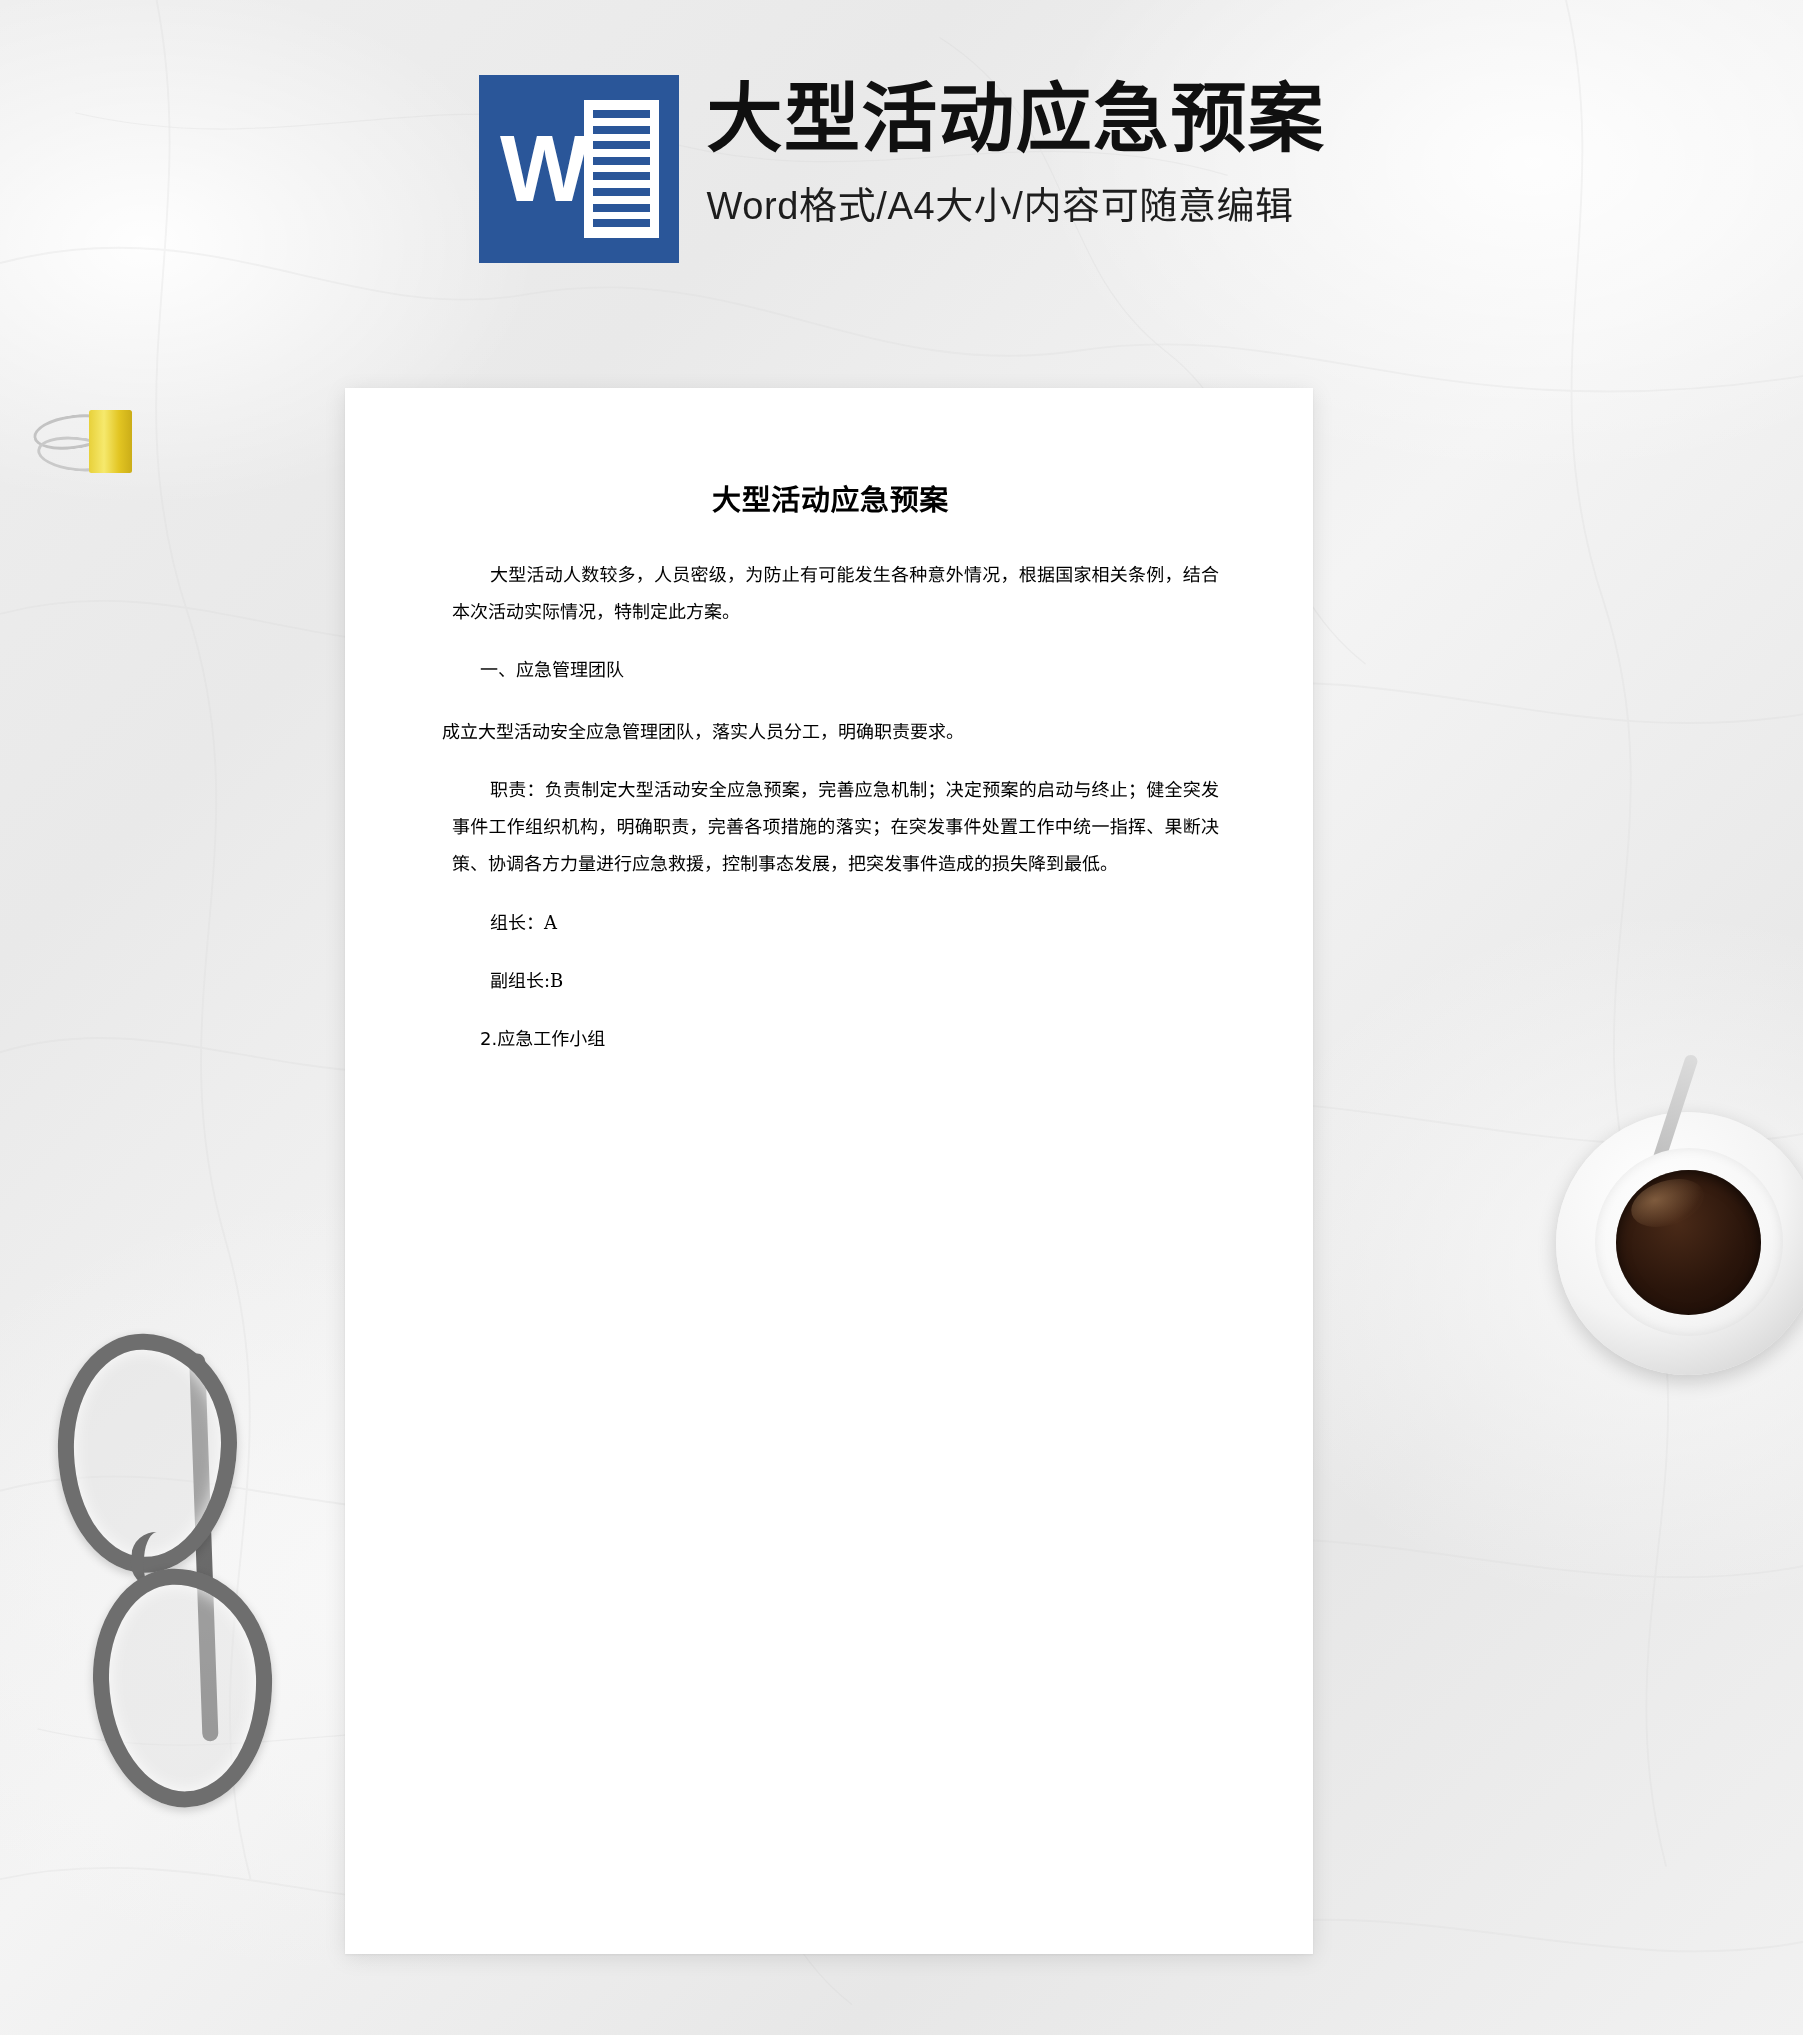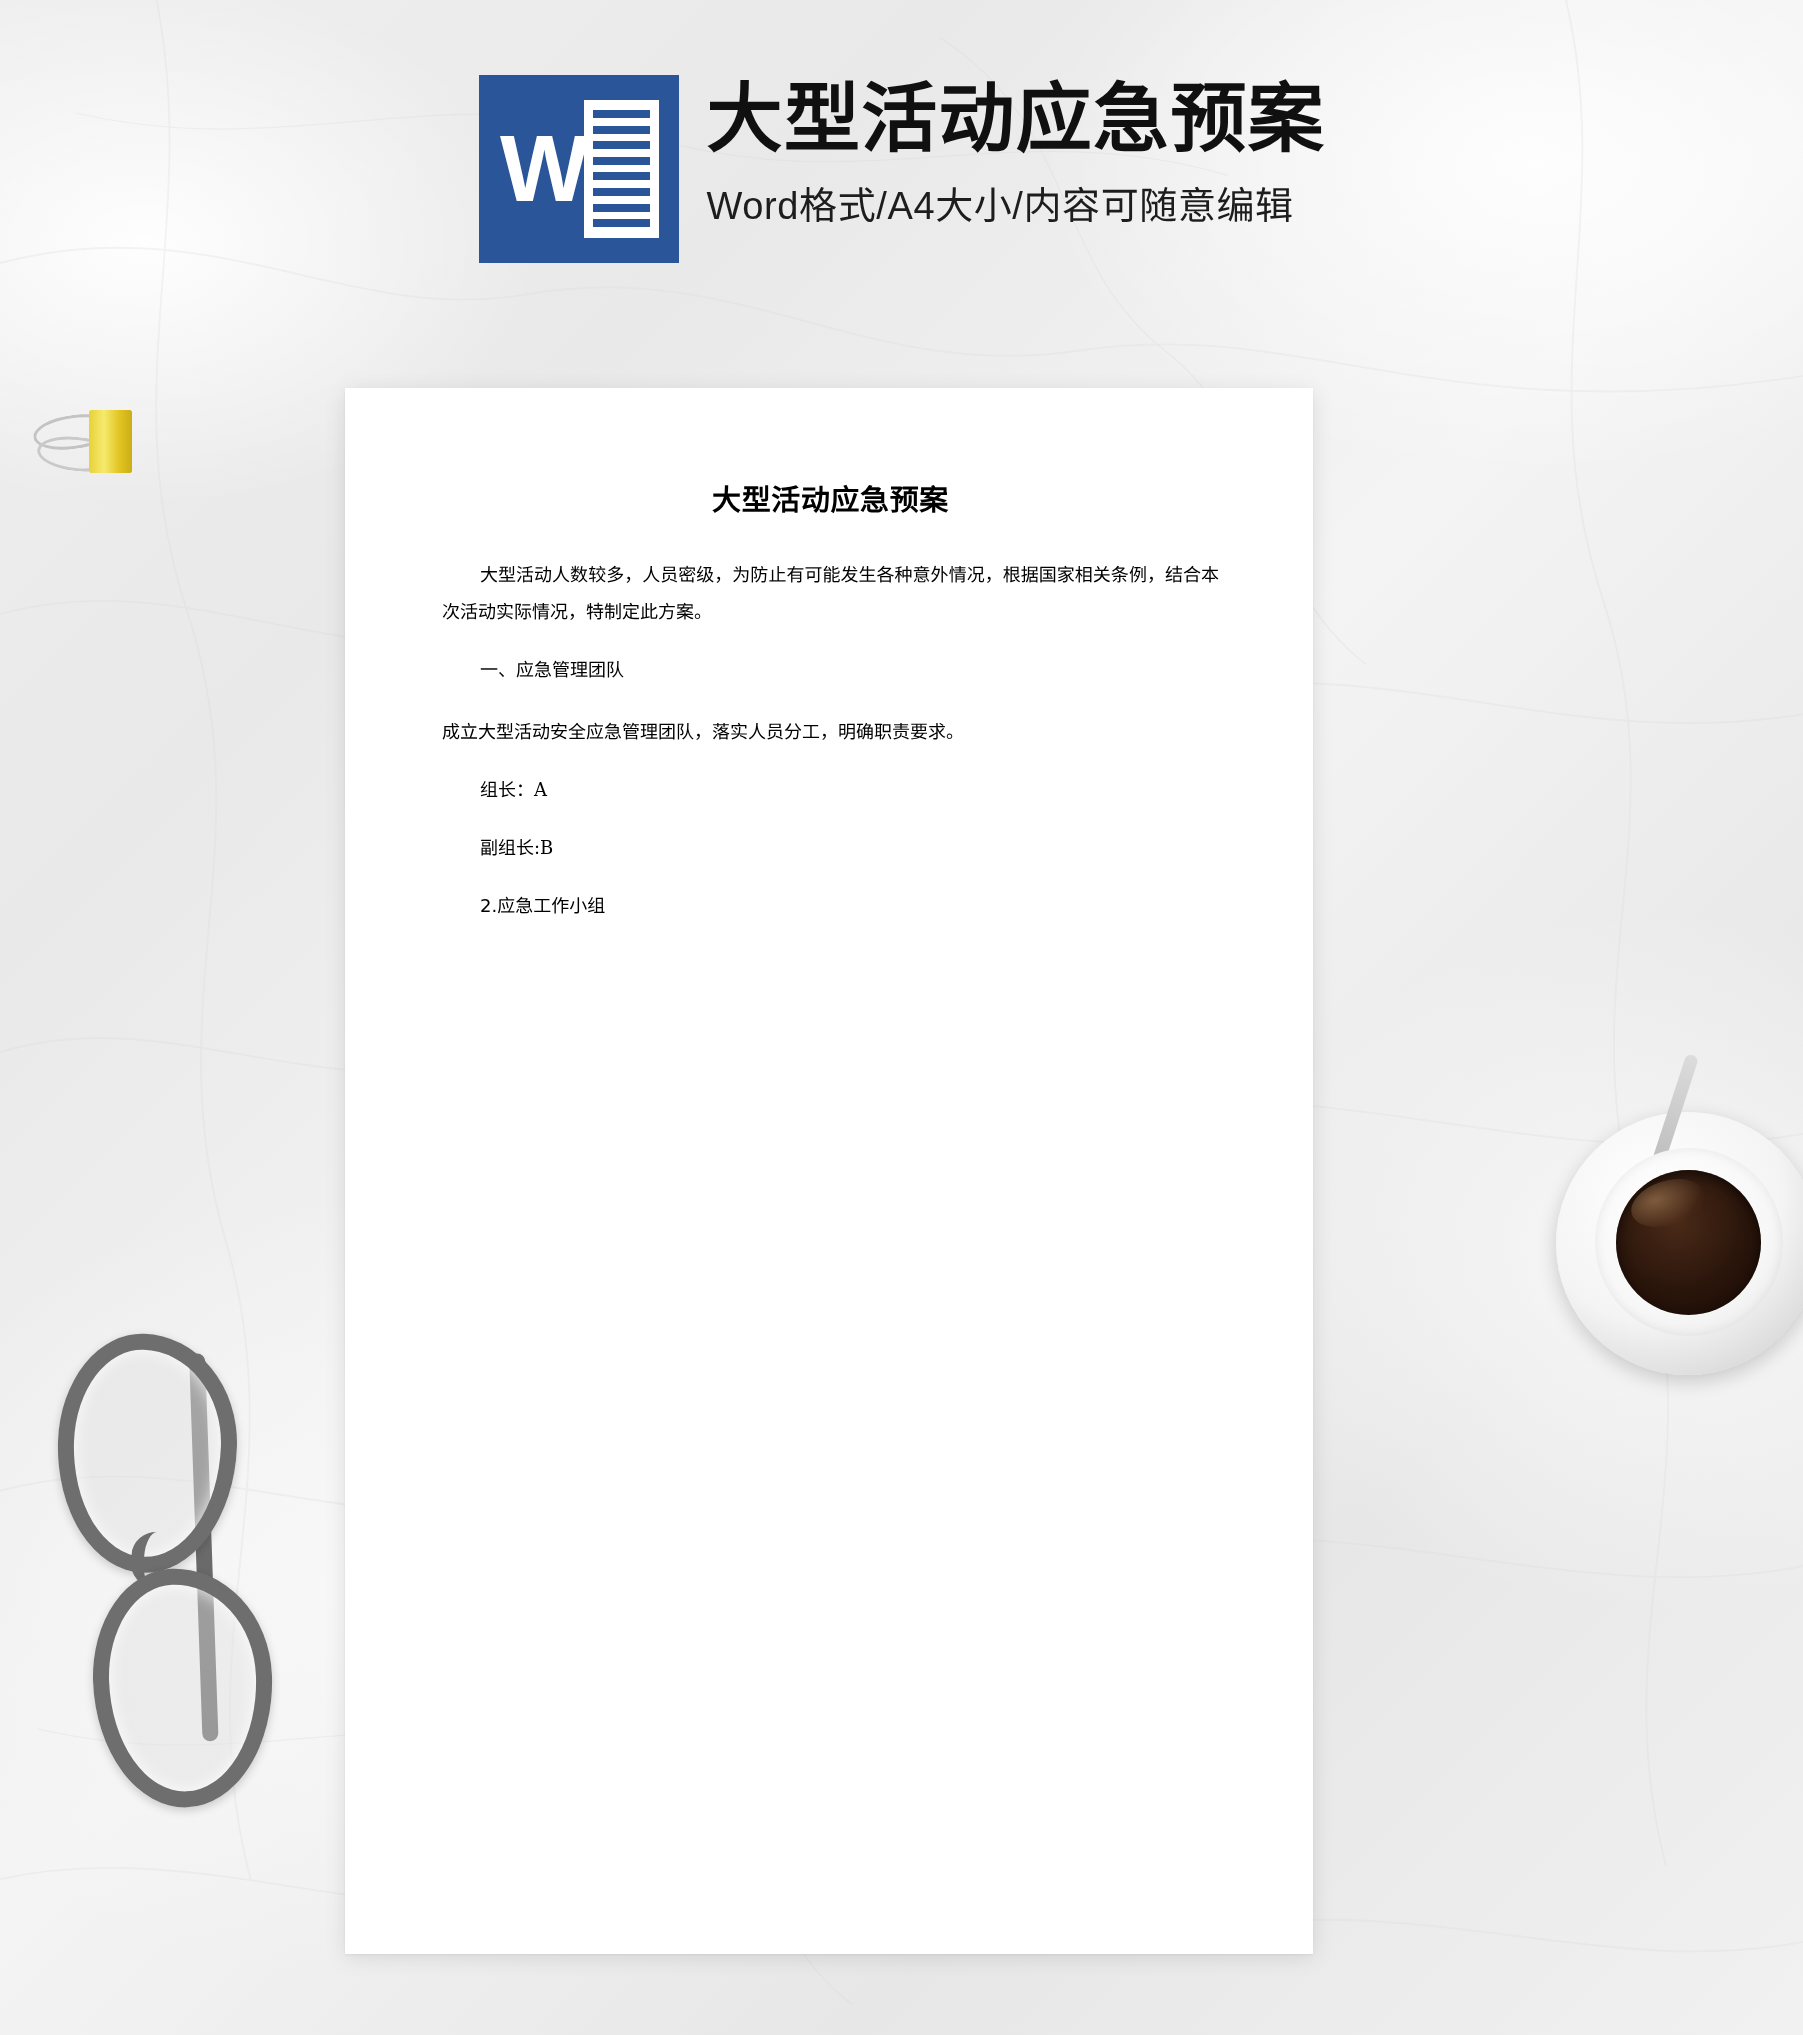--- a/index.html
+++ b/index.html
@@ -129,21 +129,21 @@
     margin-bottom: 38px;
   }
   .p {
     font-family: "DejaVu Serif", serif;
     font-size: 18px;
     color: #000;
     line-height: 2.06;
     text-align: justify;
     margin: 0 0 21px 0;
   }
-  .p.indent { text-indent: 38px; }
+  .p.indent { text-indent: 38px; margin-left: 10px; }
   .p.bold {
     font-weight: 400;
     font-family: "DejaVu Sans", sans-serif;
     font-size: 18px;
   }
   .p.bold.indent2 { text-indent: 38px; }
   .gap-sm { margin-bottom: 25px; }
 
   
   .clip {
@@ -339,18 +339,19 @@
   <div class="coffee-liquid"></div>
   <div class="crema"></div>
 </div>
 
 <div class="paper">
   <div class="paper-inner">
     <div class="doc-title">大型活动应急预案</div>
     <p class="p indent">大型活动人数较多，人员密级，为防止有可能发生各种意外情况，根据国家相关条例，结合本次活动实际情况，特制定此方案。</p>
     <p class="p bold indent2 gap-sm">一、应急管理团队</p>
     <p class="p">成立大型活动安全应急管理团队，落实人员分工，明确职责要求。</p>
+    <p class="p indent">职责：负责制定大型活动安全应急预案，完善应急机制；决定预案的启动与终止；健全突发事件工作组织机构，明确职责，完善各项措施的落实；在突发事件处置工作中统一指挥、果断决策、协调各方力量进行应急救援，控制事态发展，把突发事件造成的损失降到最低。</p>
     <p class="p indent">组长：A</p>
     <p class="p indent">副组长:B</p>
     <p class="p bold indent2">2.应急工作小组</p>
   </div>
 </div>
 
 
 </body></html>

